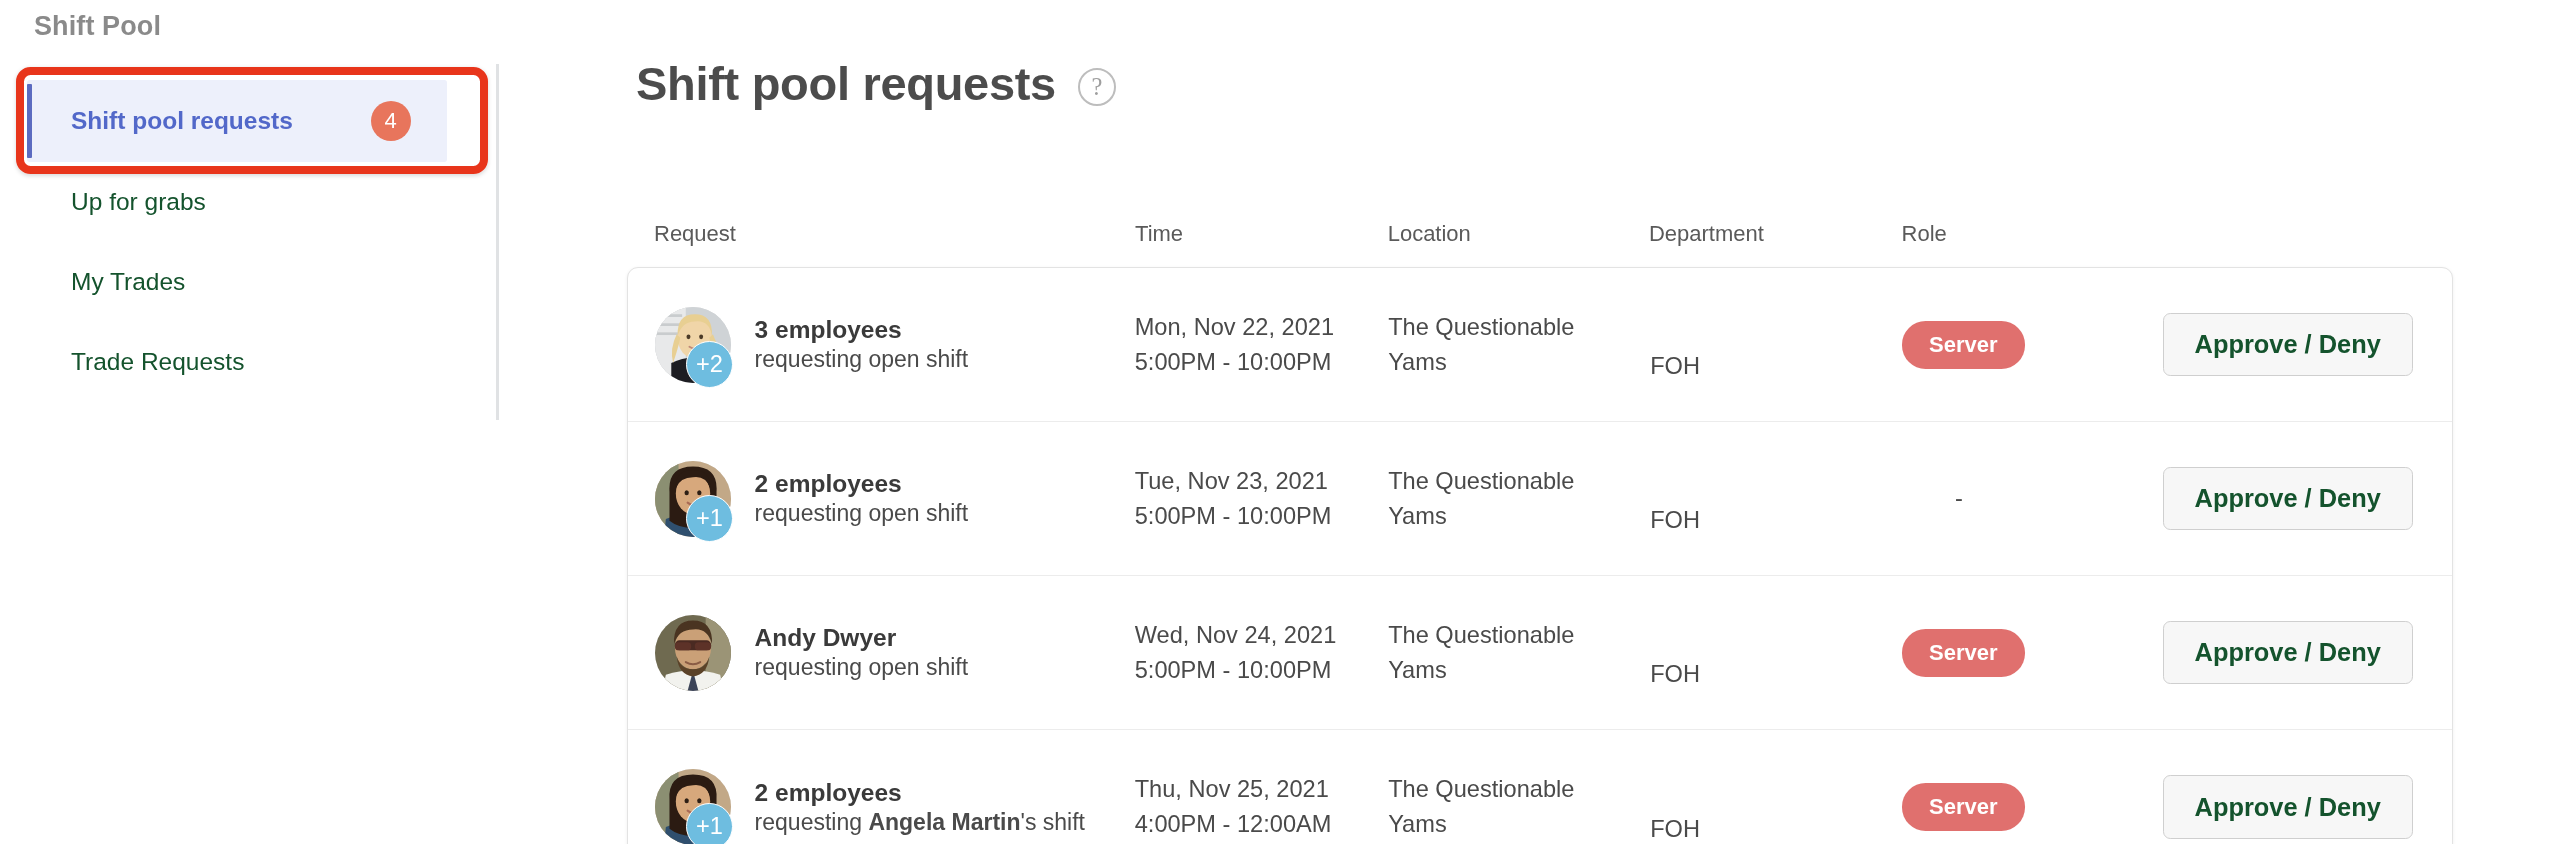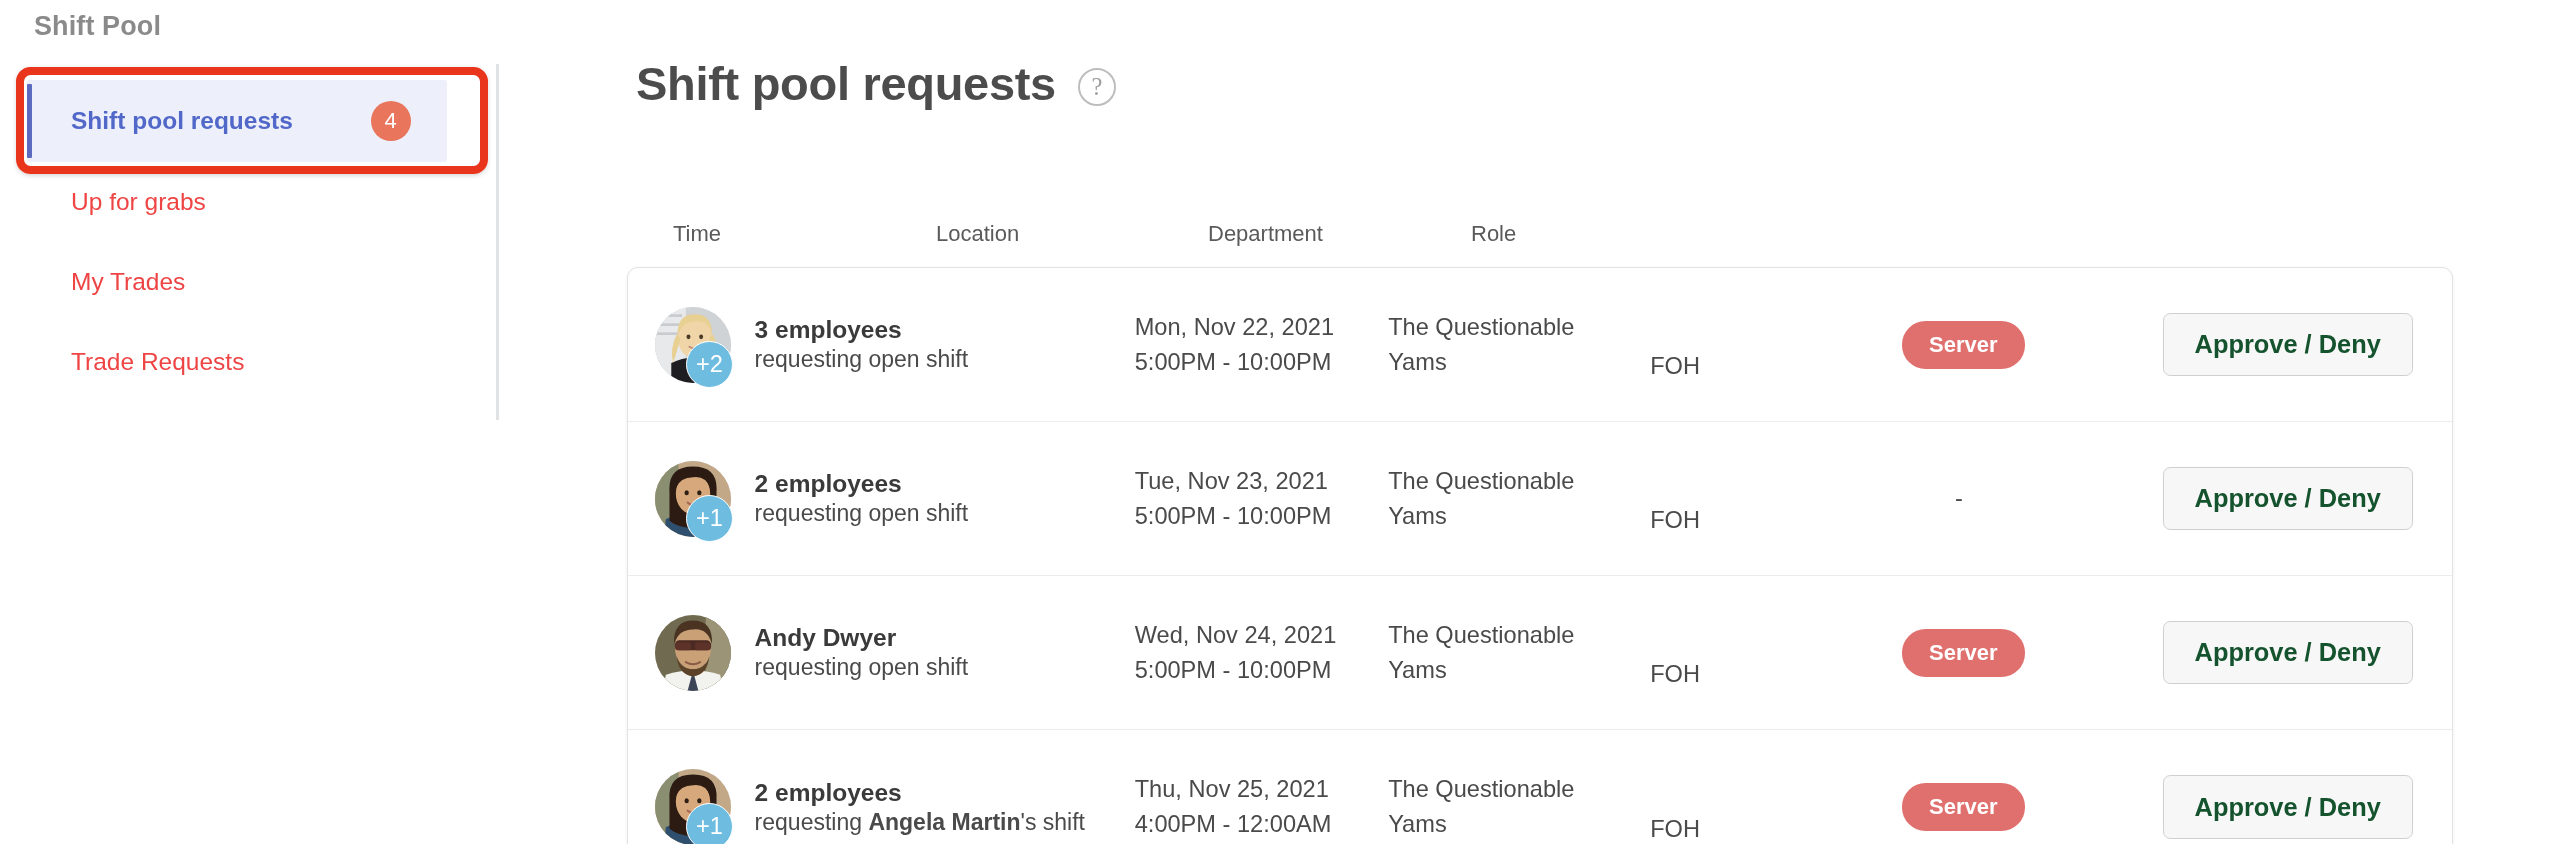--- a/index.html
+++ b/index.html
@@ -50,21 +50,21 @@
     position: relative;
     height: 80px;
     display: flex;
     align-items: center;
     padding: 0 36px 0 71px;
     cursor: pointer;
   }
 
   .nav-item .nav-label {
     font-size: 24.5px;
-    color: #ef4444;
+    color: #14532d;
     font-weight: 400;
     white-space: nowrap;
   }
 
   .nav-item.active {
     background: #edf0fb;
     margin: 0 25.4px 0 27px;
     padding-left: 44px;
     border-radius: 2.7px;
     height: 82px;
@@ -354,20 +354,21 @@
   <main class="main">
 
     <div class="page-head">
       <h1 class="page-title">Shift pool requests</h1>
       <span class="help-icon">?</span>
     </div>
 
     <div class="table-wrap">
 
       <div class="table-head">
+        <div class="th col-request">Request</div>
         <div class="th col-time">Time</div>
         <div class="th col-location">Location</div>
         <div class="th col-department">Department</div>
         <div class="th col-role">Role</div>
         <div class="th col-action"></div>
       </div>
 
       <div class="table-card">
 
         <div class="table-row">

